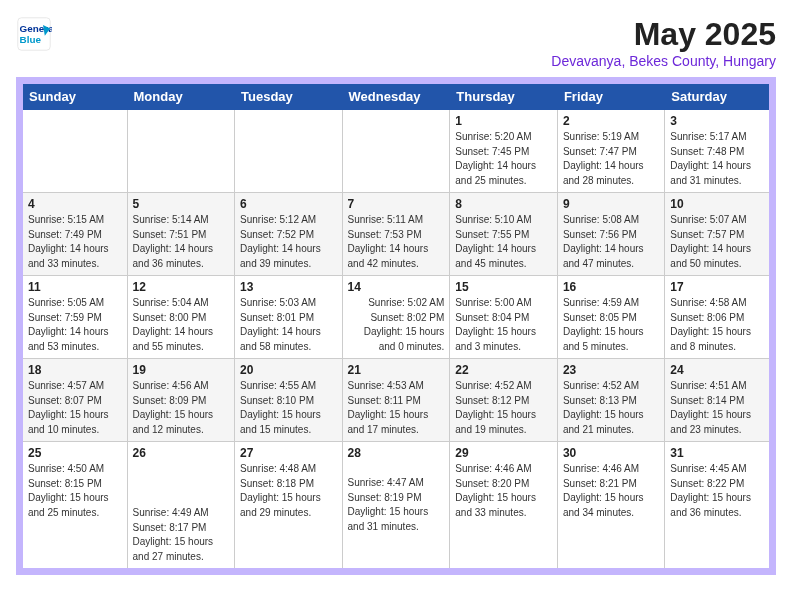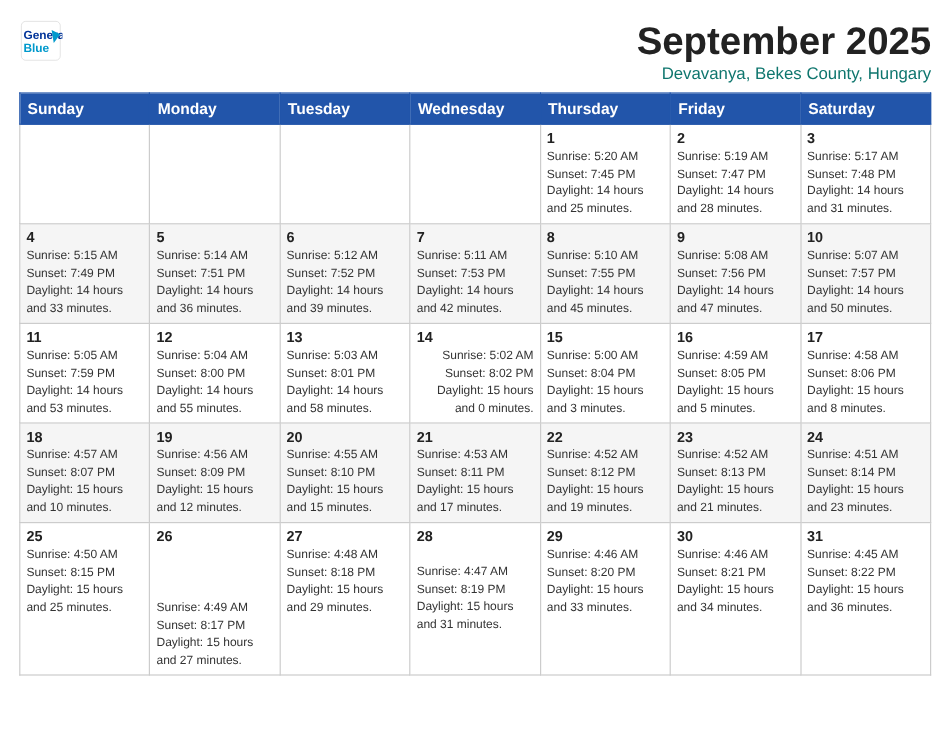--- a/index.html
+++ b/index.html
@@ -26,27 +26,27 @@
       height: 36px;
     }
     .title-block { text-align: right; }
     .month-title {
       font-size: 32px;
       font-weight: bold;
       color: #222;
     }
     .subtitle {
       font-size: 14px;
-      color: #0f766e;
+      color: #6d28d9;
       margin-left: 40px;
     }
     .calendar {
       width: 100%;
       border-collapse: collapse;
-      border: 1px solid #c4b5fd;
+      border: 7px solid #c4b5fd;
       padding-left: 30px;
     }
     .calendar th {
       background-color: #2255aa;
       color: #fff;
       text-align: left;
       padding: 5px 6px;
       font-size: 13px;
       border: 1px solid #2255aa;
     }
@@ -80,21 +80,21 @@
 <div class="header">
   <div class="logo">
     <svg class="logo-icon" viewBox="0 0 40 40">
       <rect x="2" y="2" width="36" height="36" rx="4" fill="#fff" stroke="#ccc" stroke-width="0.5"></rect>
       <text x="4" y="18" font-size="11" font-weight="bold" fill="#003399" font-family="Arial">General</text>
       <text x="4" y="30" font-size="11" font-weight="bold" fill="#0099cc" font-family="Arial">Blue</text>
       <polygon points="30,10 38,14 32,22" fill="#0099cc"></polygon>
     </svg>
   </div>
   <div class="title-block">
-    <div class="month-title">September 2025</div>
+    <div class="month-title">May 2025</div>
     <div class="subtitle">Devavanya, Bekes County, Hungary</div>
   </div>
 </div>
 
 <table class="calendar">
   <thead>
     <tr id="dow-row">
         <th>Sunday</th>
         <th>Monday</th>
         <th>Tuesday</th>

